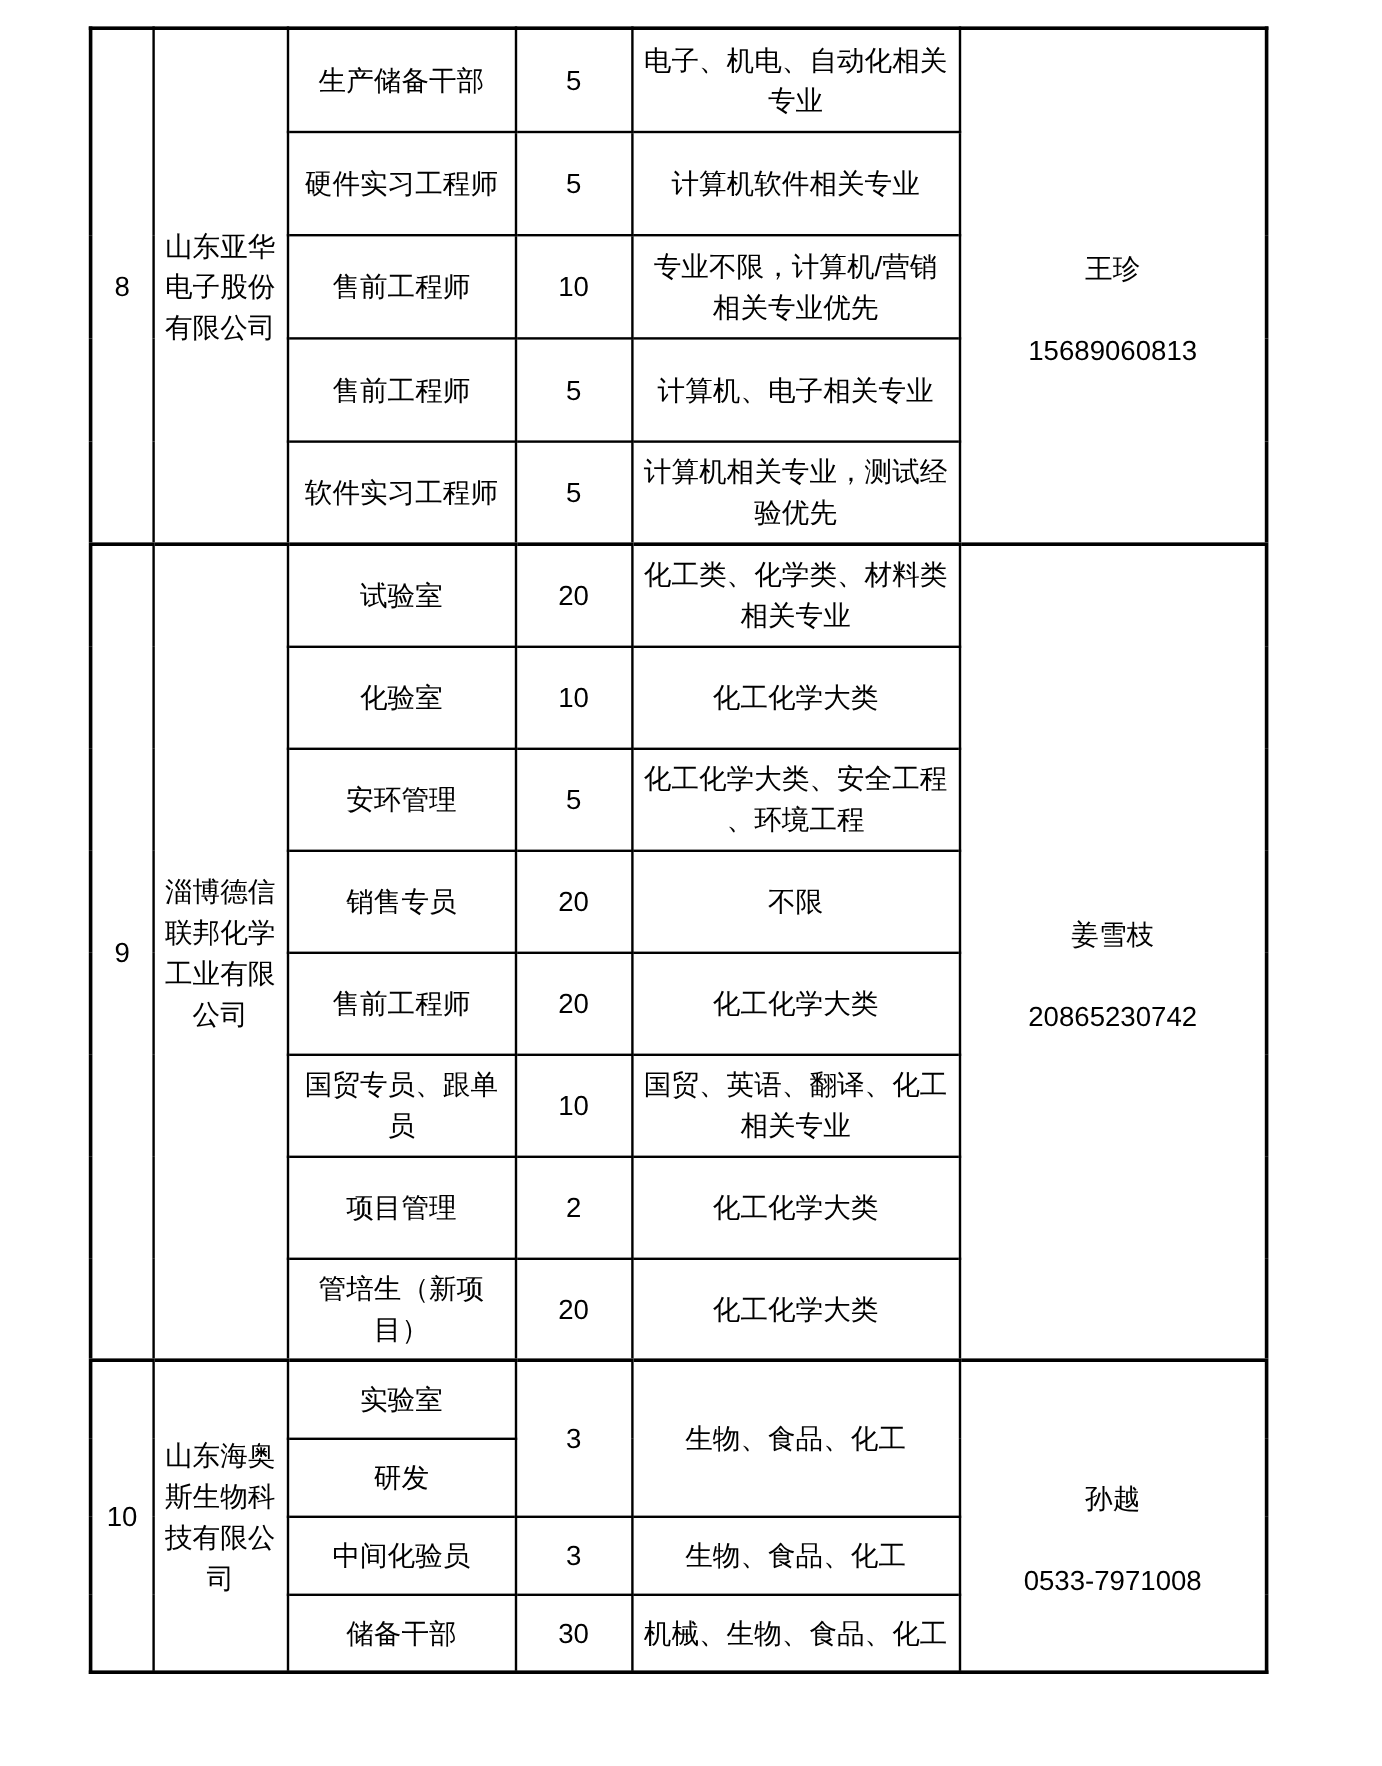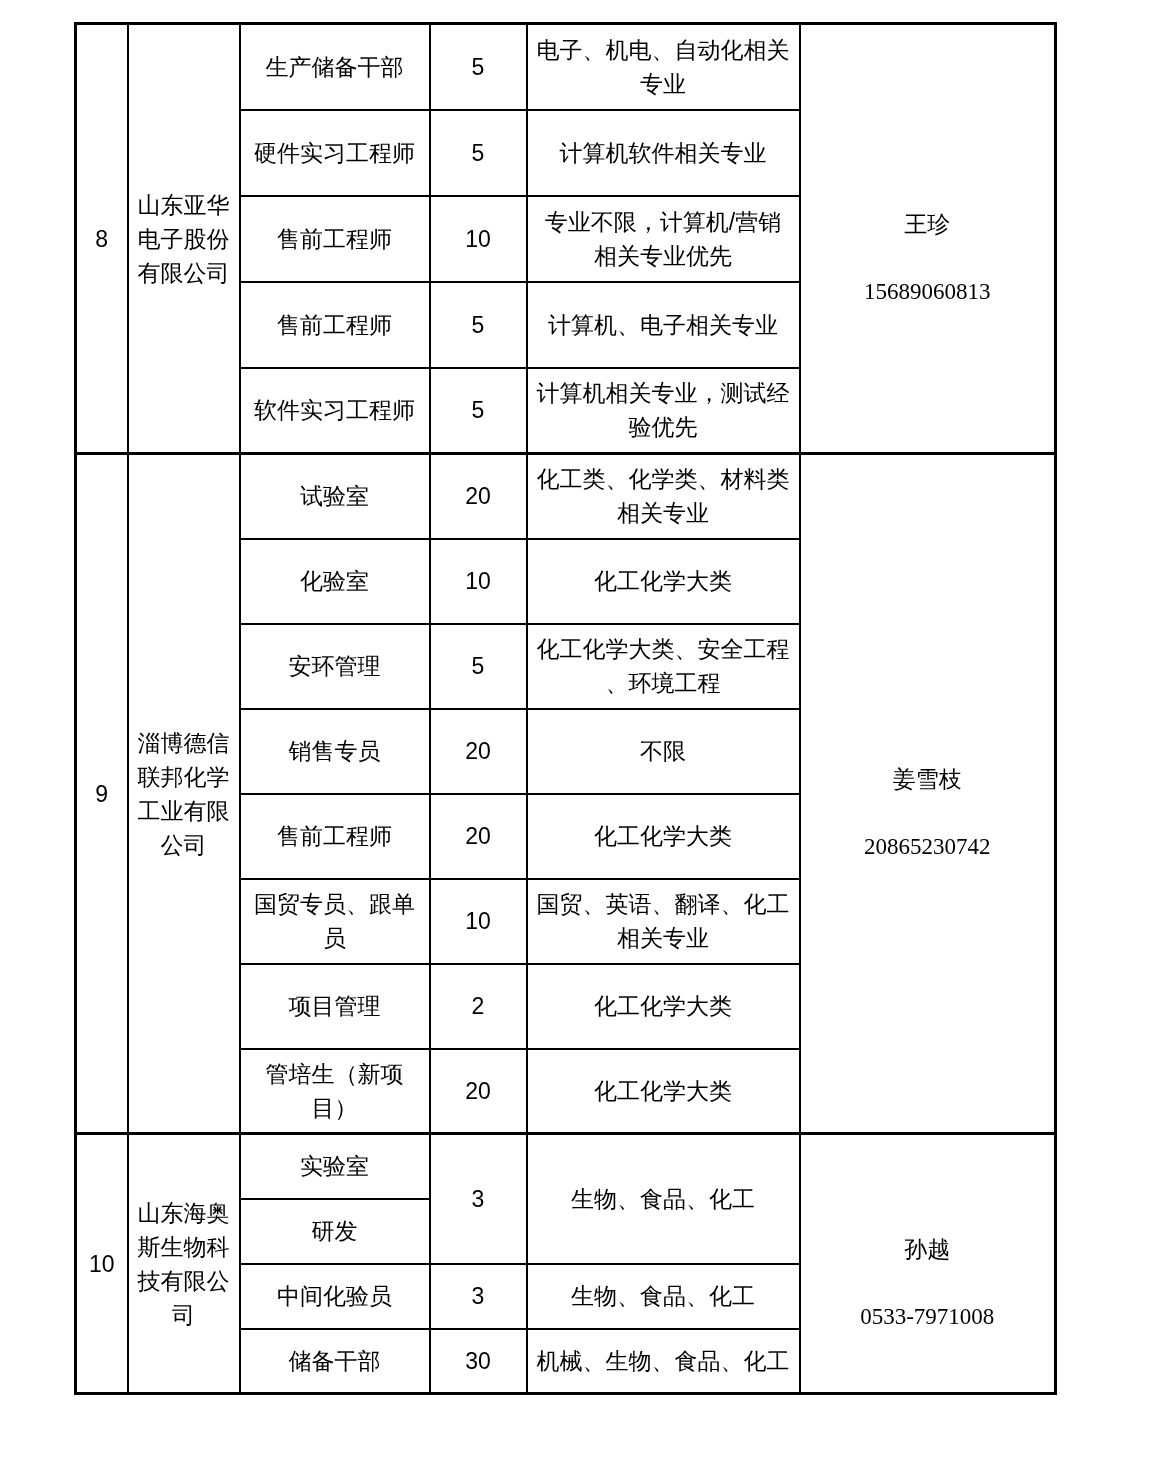--- a/index.html
+++ b/index.html
@@ -36,21 +36,21 @@
     padding: 2px 4px;
     white-space: pre-line;
     overflow: hidden;
     box-sizing: border-box;
   }
   tbody.sec8 tr  { height: 86px; }
   tbody.sec9 tr  { height: 85px; }
   tbody.sec10 tr { height: 65px; }
   tbody.sep tr:first-child td { border-top: 3px solid #000000; }
   .contact-name  { display: block; margin-top: 39px; }
-  .contact-phone { display: block; font-family: Liberation Serif, serif; }
+  .contact-phone { display: block; }
 </style>
 </head>
 <body>
 
 <div class="sheet">
   <table class="recruit">
     <colgroup>
       <col style="width:52px">
       <col style="width:112px">
       <col style="width:190px">

